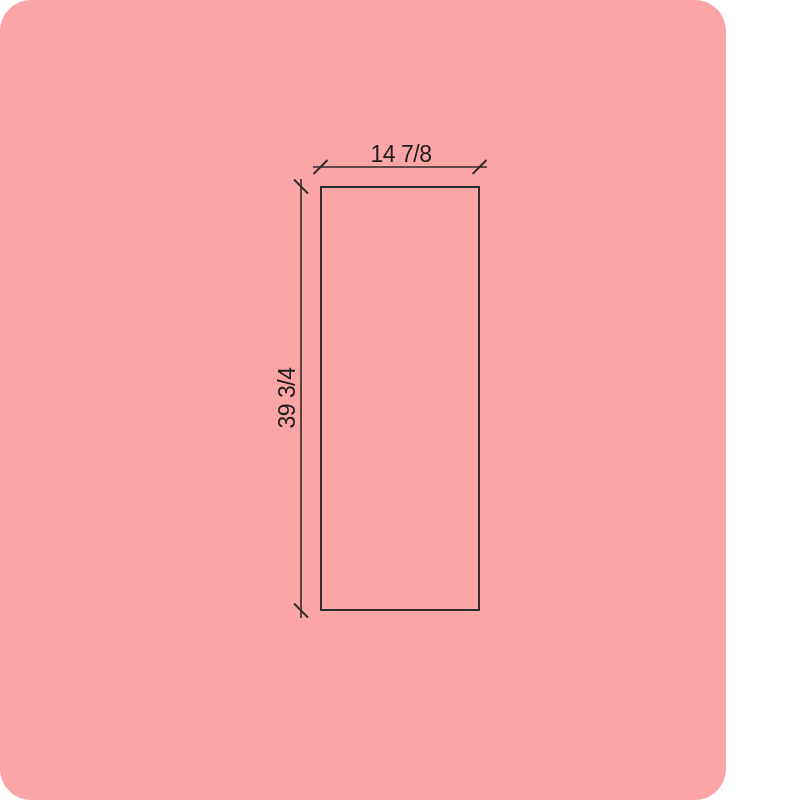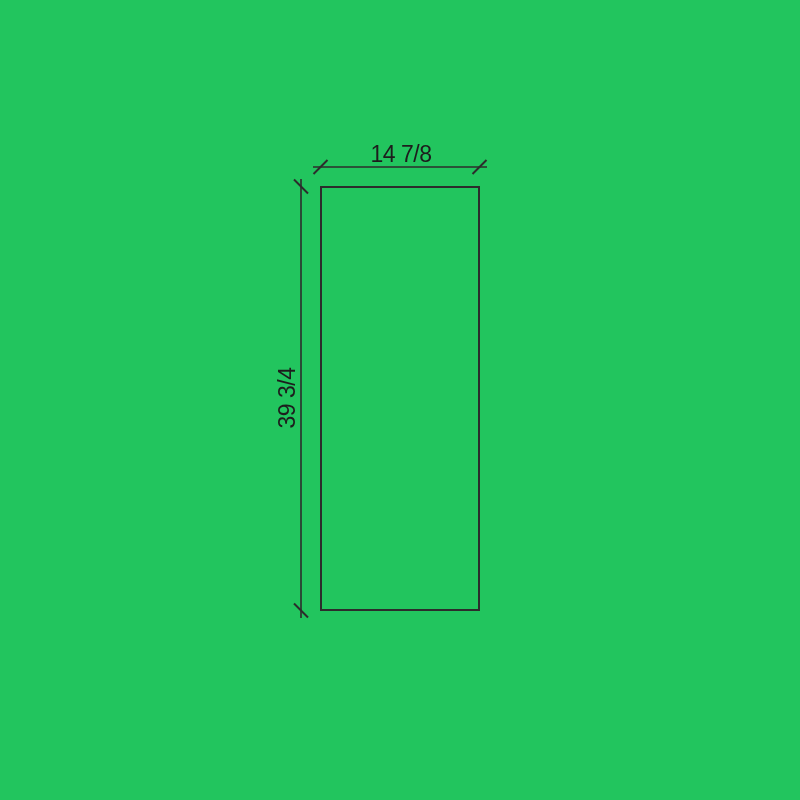--- a/index.html
+++ b/index.html
@@ -3,24 +3,25 @@
 <meta charset="utf-8">
 <style>
   html, body {
     margin: 0;
     padding: 0;
     background: #ffffff;
     font-family: "Liberation Sans", sans-serif;
   }
   .canvas {
     position: relative;
-    width: 800px;
+    width: 726px;
     height: 800px;
-    background: #22c55e;
+    background: #fca5a5;
     overflow: hidden;
+    border-radius: 31px;
   }
   svg.drawing {
     position: absolute;
     inset: 0;
     display: block;
   }
   .dim-text {
     font-family: "Liberation Sans", sans-serif;
     font-size: 23px;
     letter-spacing: -0.5px;

